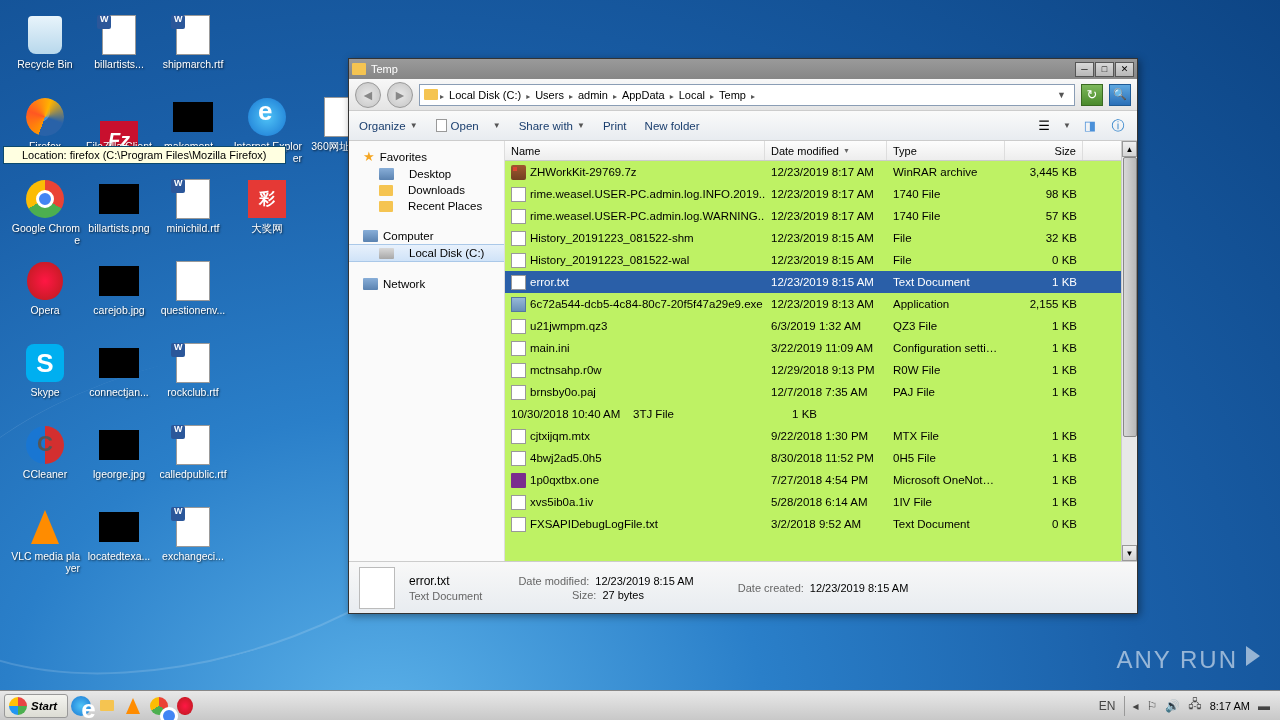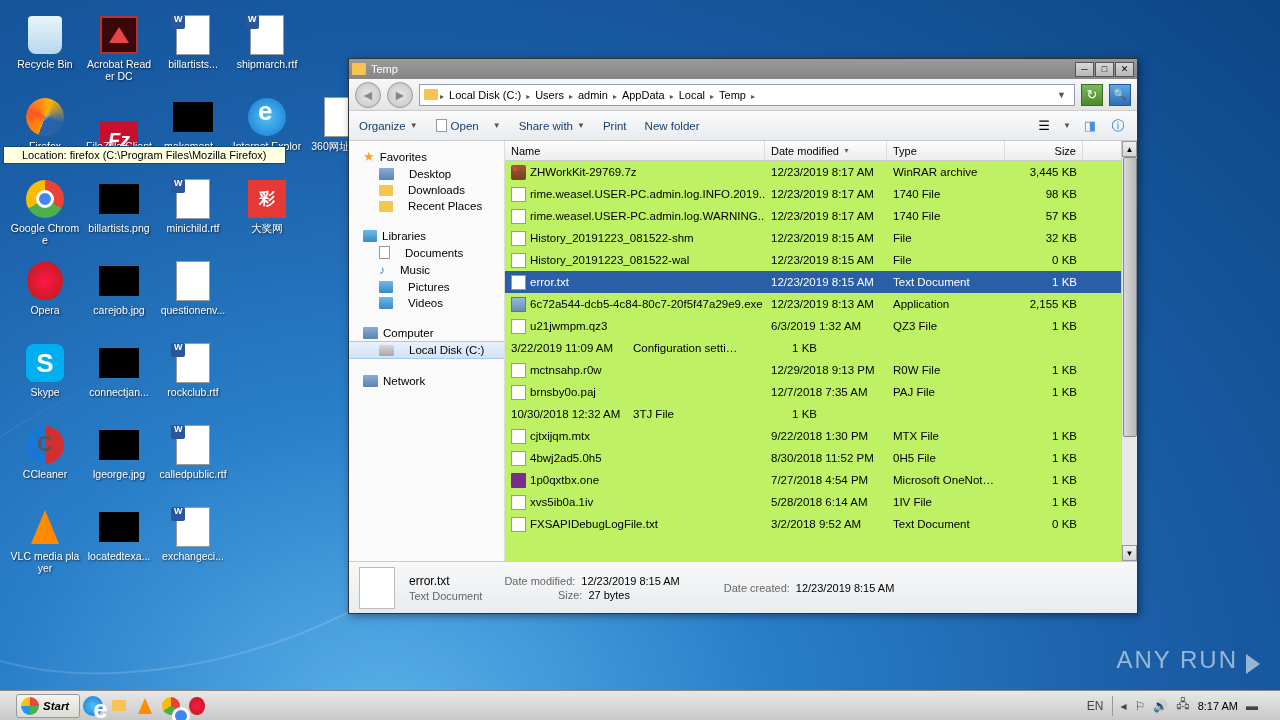--- a/index.html
+++ b/index.html
@@ -1,21 +1,21 @@
 <!DOCTYPE html>
 <html><head>
 <meta charset="utf-8">
 <style>
 * { margin: 0; padding: 0; box-sizing: border-box; font-family: "Segoe UI", Tahoma, sans-serif; }
 body { width: 1280px; height: 720px; overflow: hidden; position: relative; background: radial-gradient(ellipse at 30% 100%, #5ab0e8 0%, #2a7fc9 30%, #1a5fa8 60%, #0d4585 100%); }
 .desktop-curve { position: absolute; bottom: 60px; left: -100px; width: 600px; height: 300px; border: 2px solid rgba(255,255,255,0.15); border-radius: 50%; border-top: none; border-right: none; transform: rotate(-15deg); pointer-events: none; }
 .desktop-icons { position: absolute; top: 8px; left: 8px; }
 .dicon { width: 74px; height: 78px; display: inline-flex; flex-direction: column; align-items: center; justify-content: flex-start; margin: 2px 0; cursor: pointer; padding-top: 4px; }
 .dicon-img { width: 42px; height: 42px; display: flex; align-items: center; justify-content: center; font-size: 30px; }
-.dicon-lbl { color: #fff; font-size: 10.5px; text-align: center; text-shadow: 1px 1px 2px rgba(0,0,0,0.7); line-height: 1.15; margin-top: 2px; word-break: break-all; max-width: 70px; }
+.dicon-lbl { color: #fff; font-size: 10.5px; text-align: right; text-shadow: 1px 1px 2px rgba(0,0,0,0.7); line-height: 1.15; margin-top: 2px; word-break: break-all; max-width: 70px; }
 .dicon-row { display: flex; }
 .recycle { background: linear-gradient(#e8f4fb,#b8d8ec); border-radius: 4px 4px 8px 8px; width: 34px; height: 38px; position: relative; }
 .adobe { background: #3a0808; border: 2px solid #b83232; width: 38px; height: 38px; display: flex; align-items: center; justify-content: center; }
 .adobe::after { content: ""; width: 0; height: 0; border-left: 10px solid transparent; border-right: 10px solid transparent; border-bottom: 16px solid #e84545; }
 .word-doc { width: 34px; height: 40px; background: #fff; border: 1px solid #999; position: relative; }
 .word-doc::before { content: ""; position: absolute; top: -1px; left: -6px; width: 14px; height: 14px; background: #2b579a; border-radius: 2px; }
 .word-doc::after { content: "W"; position: absolute; top: -2px; left: -3px; font-size: 9px; font-weight: bold; color: #fff; }
 .firefox-i { width: 38px; height: 38px; border-radius: 50%; background: radial-gradient(circle at 35% 35%, #4a90d9 30%, #2962a8 32%); position: relative; overflow: hidden; }
 .firefox-i::after { content: ""; position: absolute; inset: 0; background: conic-gradient(from 200deg, #ff9500, #ff5722, #ffb300, transparent 75%); border-radius: 50%; }
 .filezilla { background: #c8102e; width: 38px; height: 38px; display: flex; align-items: center; justify-content: center; color: #fff; font-weight: bold; font-size: 20px; font-style: italic; margin-top: 46px; }
@@ -97,24 +97,24 @@
 .vscroll-thumb { position: absolute; top: 16px; width: 14px; left: 1px; height: 280px; background: linear-gradient(90deg, #d8d8d8, #b8b8b8); border: 1px solid #888; border-radius: 2px; cursor: pointer; }
 
 .details { height: 52px; background: linear-gradient(#f8f8f8, #e8ecf0); border-top: 1px solid #ccc; display: flex; align-items: center; padding: 6px 10px; gap: 14px; font-size: 11px; }
 .det-icn { width: 36px; height: 42px; background: #fff; border: 1px solid #bbb; }
 .det-info { display: flex; flex-direction: column; gap: 2px; }
 .det-name { font-size: 12px; }
 .det-type { color: #666; }
 .det-meta { display: flex; gap: 6px; }
 .det-lbl { color: #666; text-align: right; }
 
-.watermark { position: absolute; bottom: 46px; right: 20px; color: rgba(255,255,255,0.55); font-size: 24px; font-weight: 300; letter-spacing: 2px; display: flex; align-items: flex-end; gap: 8px; }
+.watermark { position: absolute; bottom: 46px; right: 20px; color: rgba(255,255,255,0.55); font-size: 24px; font-weight: 300; letter-spacing: 2px; display: flex; align-items: flex-start; gap: 8px; }
 .wm-play { width: 0; height: 0; border-top: 10px solid transparent; border-bottom: 10px solid transparent; border-left: 14px solid rgba(255,255,255,0.55); }
 
-.taskbar { position: absolute; bottom: 0; left: 0; right: 0; height: 30px; background: linear-gradient(#e8e8e8, #c8c8c8); border-top: 1px solid #888; display: flex; align-items: center; padding: 0 16px; }
+.taskbar { position: absolute; bottom: 0; left: 0; right: 0; height: 30px; background: linear-gradient(#e8e8e8, #c8c8c8); border-top: 1px solid #888; display: flex; align-items: center; padding: 0 4px; }
 .start-btn { height: 24px; padding: 0 10px 0 4px; background: linear-gradient(#f4f4f0, #dcdcd4); border: 1px solid #999; border-radius: 3px; display: flex; align-items: center; gap: 4px; font-size: 11.5px; font-weight: bold; font-style: italic; cursor: pointer; }
 .start-orb { width: 18px; height: 18px; border-radius: 50%; background: conic-gradient(#e84545 0 90deg, #4caf50 90deg 180deg, #2196f3 180deg 270deg, #ffc107 270deg 360deg); }
 .tb-app { width: 26px; height: 24px; display: flex; align-items: center; justify-content: center; cursor: pointer; }
 .tray { margin-left: auto; display: flex; align-items: center; gap: 8px; font-size: 11px; padding-right: 6px; }
 .tray-icn { font-size: 12px; color: #444; cursor: pointer; }
 .tray-divider { width: 1px; height: 20px; background: #999; }
 .clock { font-size: 11px; }
 </style>
 </head>
 <body>
@@ -124,26 +124,20 @@
 <div class="desktop-icons" id="dicons">
     <div class="dicon-row">
       <div class="dicon">
         <div class="dicon-img">
           <div class="recycle"></div>
         </div>
         <div class="dicon-lbl">Recycle Bin</div>
       </div>
       <div class="dicon">
         <div class="dicon-img">
-          <div class="adobe"></div>
-        </div>
-        <div class="dicon-lbl">Acrobat Reader DC</div>
-      </div>
-      <div class="dicon">
-        <div class="dicon-img">
           <div class="word-doc"></div>
         </div>
         <div class="dicon-lbl">billartists...</div>
       </div>
       <div class="dicon">
         <div class="dicon-img">
           <div class="word-doc"></div>
         </div>
         <div class="dicon-lbl">shipmarch.rtf</div>
       </div>
@@ -353,42 +347,20 @@
             <span class="nav-icn fold-i"></span>
             <span>Downloads</span>
           </div>
         <div class="nav-item">
             <span class="nav-icn fold-i"></span>
             <span>Recent Places</span>
           </div>
       </div>
       <div class="nav-group">
         <div class="nav-head">
-            <span class="nav-icn lib-i"></span>
-            <span>Libraries</span>
-          </div>
-        <div class="nav-item">
-            <span class="nav-icn doc-i"></span>
-            <span>Documents</span>
-          </div>
-        <div class="nav-item">
-            <span class="music-i">♪</span>
-            <span>Music</span>
-          </div>
-        <div class="nav-item">
-            <span class="nav-icn lib-i"></span>
-            <span>Pictures</span>
-          </div>
-        <div class="nav-item">
-            <span class="nav-icn lib-i"></span>
-            <span>Videos</span>
-          </div>
-      </div>
-      <div class="nav-group">
-        <div class="nav-head">
             <span class="nav-icn comp-i"></span>
             <span>Computer</span>
           </div>
         <div class="nav-item sel">
             <span class="nav-icn disk-i"></span>
             <span>Local Disk (C:)</span>
           </div>
       </div>
       <div class="nav-group">
         <div class="nav-head">
@@ -476,20 +448,24 @@
           <div class="frow">
             <div class="fcell fc-name">
               <span class="ficn f-generic"></span>
               <span>u21jwmpm.qz3</span>
             </div>
             <div class="fcell fc-date">6/3/2019 1:32 AM</div>
             <div class="fcell fc-type">QZ3 File</div>
             <div class="fcell fc-size">1 KB</div>
           </div>
           <div class="frow">
+            <div class="fcell fc-name">
+              <span class="ficn f-generic"></span>
+              <span>main.ini</span>
+            </div>
             <div class="fcell fc-date">3/22/2019 11:09 AM</div>
             <div class="fcell fc-type">Configuration settings</div>
             <div class="fcell fc-size">1 KB</div>
           </div>
           <div class="frow">
             <div class="fcell fc-name">
               <span class="ficn f-generic"></span>
               <span>mctnsahp.r0w</span>
             </div>
             <div class="fcell fc-date">12/29/2018 9:13 PM</div>
@@ -499,21 +475,21 @@
           <div class="frow">
             <div class="fcell fc-name">
               <span class="ficn f-generic"></span>
               <span>brnsby0o.paj</span>
             </div>
             <div class="fcell fc-date">12/7/2018 7:35 AM</div>
             <div class="fcell fc-type">PAJ File</div>
             <div class="fcell fc-size">1 KB</div>
           </div>
           <div class="frow">
-            <div class="fcell fc-date">10/30/2018 12:32 AM</div>
+            <div class="fcell fc-date">10/30/2018 10:40 AM</div>
             <div class="fcell fc-type">3TJ File</div>
             <div class="fcell fc-size">1 KB</div>
           </div>
           <div class="frow">
             <div class="fcell fc-name">
               <span class="ficn f-generic"></span>
               <span>cjtxijqm.mtx</span>
             </div>
             <div class="fcell fc-date">9/22/2018 1:30 PM</div>
             <div class="fcell fc-type">MTX File</div>
@@ -563,21 +539,21 @@
       </div>
     </div>
   </div>
 
   <div class="details">
     <div class="det-icn"></div>
     <div class="det-info">
       <div class="det-name">error.txt</div>
       <div class="det-type">Text Document</div>
     </div>
-    <div class="det-info" style="margin-left:8px">
+    <div class="det-info" style="margin-left:22px">
       <div class="det-meta">
           <span class="det-lbl">Date modified:</span>
           <span>12/23/2019 8:15 AM</span>
         </div>
       <div class="det-meta">
           <span class="det-lbl" style="width:78px">Size:</span>
           <span>27 bytes</span>
         </div>
     </div>
     <div class="det-info" style="margin-left:30px">

